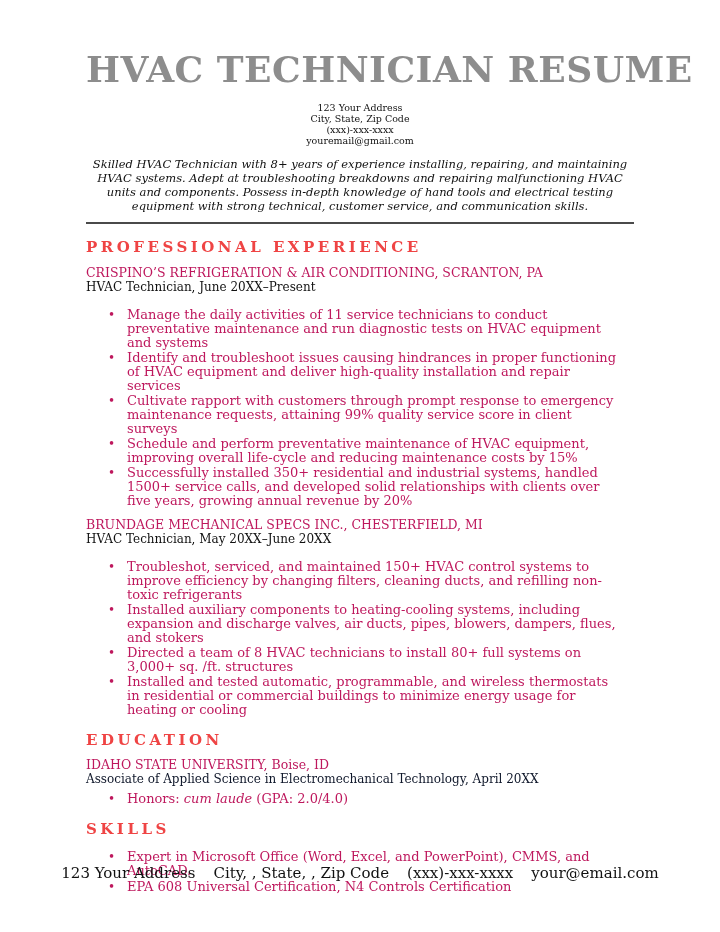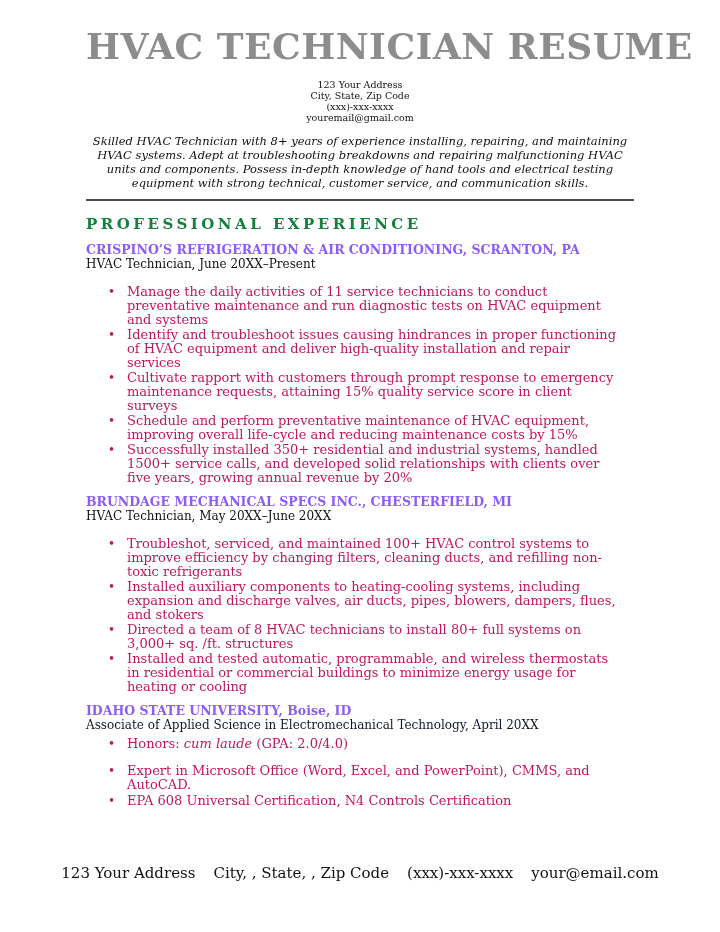--- a/index.html
+++ b/index.html
@@ -16,20 +16,21 @@
     overflow: hidden;
   }
   .title {
     text-align: center;
     font-size: 36px;
     font-weight: bold;
     color: #8d8d8d;
     letter-spacing: 0.5px;
     line-height: 1.15;
     white-space: nowrap;
+    margin-top: 23px;
   }
   .contact-block {
     margin-top: 12px;
     text-align: center;
     font-size: 9.5px;
     line-height: 11px;
     color: #111;
   }
   .summary {
     margin-top: 11px;
@@ -41,29 +42,29 @@
     padding: 0 6px;
   }
   .rule {
     border: none;
     border-top: 2px solid #4a4a4a;
     margin-top: 9px;
   }
   .section-heading {
     font-size: 15px;
     font-weight: bold;
-    color: #15803d;
+    color: #ef4444;
     letter-spacing: 3.5px;
     margin-top: 15px;
     line-height: 1.1;
   }
   .company {
     font-size: 12.5px;
-    font-weight: bold;
-    color: #8b5cf6;
+    font-weight: normal;
+    color: #be185d;
     margin-top: 9px;
     line-height: 15px;
   }
   .dateline {
     font-size: 12px;
     color: #111;
     line-height: 15px;
   }
   .degree {
     font-size: 12px;
@@ -124,41 +125,43 @@
 
   <hr class="rule">
 
   <h2 class="section-heading">PROFESSIONAL EXPERIENCE</h2>
 
   <h3 class="company">CRISPINO’S REFRIGERATION &amp; AIR CONDITIONING, SCRANTON, PA</h3>
   <div class="dateline">HVAC Technician, June 20XX–Present</div>
   <ul class="bullets">
     <li>Manage the daily activities of 11 service technicians to conduct preventative maintenance and run diagnostic tests on HVAC equipment and systems</li>
     <li>Identify and troubleshoot issues causing hindrances in proper functioning of HVAC equipment and deliver high-quality installation and repair services</li>
-    <li>Cultivate rapport with customers through prompt response to emergency maintenance requests, attaining 15% quality service score in client surveys</li>
+    <li>Cultivate rapport with customers through prompt response to emergency maintenance requests, attaining 99% quality service score in client surveys</li>
     <li>Schedule and perform preventative maintenance of HVAC equipment, improving overall life-cycle and reducing maintenance costs by 15%</li>
     <li>Successfully installed 350+ residential and industrial systems, handled 1500+ service calls, and developed solid relationships with clients over five years, growing annual revenue by 20%</li>
   </ul>
 
   <h3 class="company">BRUNDAGE MECHANICAL SPECS INC., CHESTERFIELD, MI</h3>
   <div class="dateline">HVAC Technician, May 20XX–June 20XX</div>
   <ul class="bullets">
-    <li>Troubleshot, serviced, and maintained 100+ HVAC control systems to improve efficiency by changing filters, cleaning ducts, and refilling non-toxic refrigerants</li>
+    <li>Troubleshot, serviced, and maintained 150+ HVAC control systems to improve efficiency by changing filters, cleaning ducts, and refilling non-toxic refrigerants</li>
     <li>Installed auxiliary components to heating-cooling systems, including expansion and discharge valves, air ducts, pipes, blowers, dampers, flues, and stokers</li>
     <li>Directed a team of 8 HVAC technicians to install 80+ full systems on 3,000+ sq. /ft. structures</li>
     <li>Installed and tested automatic, programmable, and wireless thermostats in residential or commercial buildings to minimize energy usage for heating or cooling</li>
   </ul>
 
+  <h2 class="section-heading">EDUCATION</h2>
 
   <h3 class="company">IDAHO STATE UNIVERSITY, Boise, ID</h3>
   <div class="degree">Associate of Applied Science in Electromechanical Technology, April 20XX</div>
   <ul class="bullets tight">
     <li><span>Honors: </span><em>cum laude</em><span> (GPA: 2.0/4.0)</span></li>
   </ul>
 
+  <h2 class="section-heading">SKILLS</h2>
 
   <ul class="bullets spaced">
     <li>Expert in Microsoft Office (Word, Excel, and PowerPoint), CMMS, and AutoCAD.</li>
     <li>EPA 608 Universal Certification, N4 Controls Certification</li>
   </ul>
 
   <div class="footer">
     <span>123 Your Address</span><span>City, , State, , Zip Code</span><span>(xxx)-xxx-xxxx</span><span>your@email.com</span>
   </div>
 

